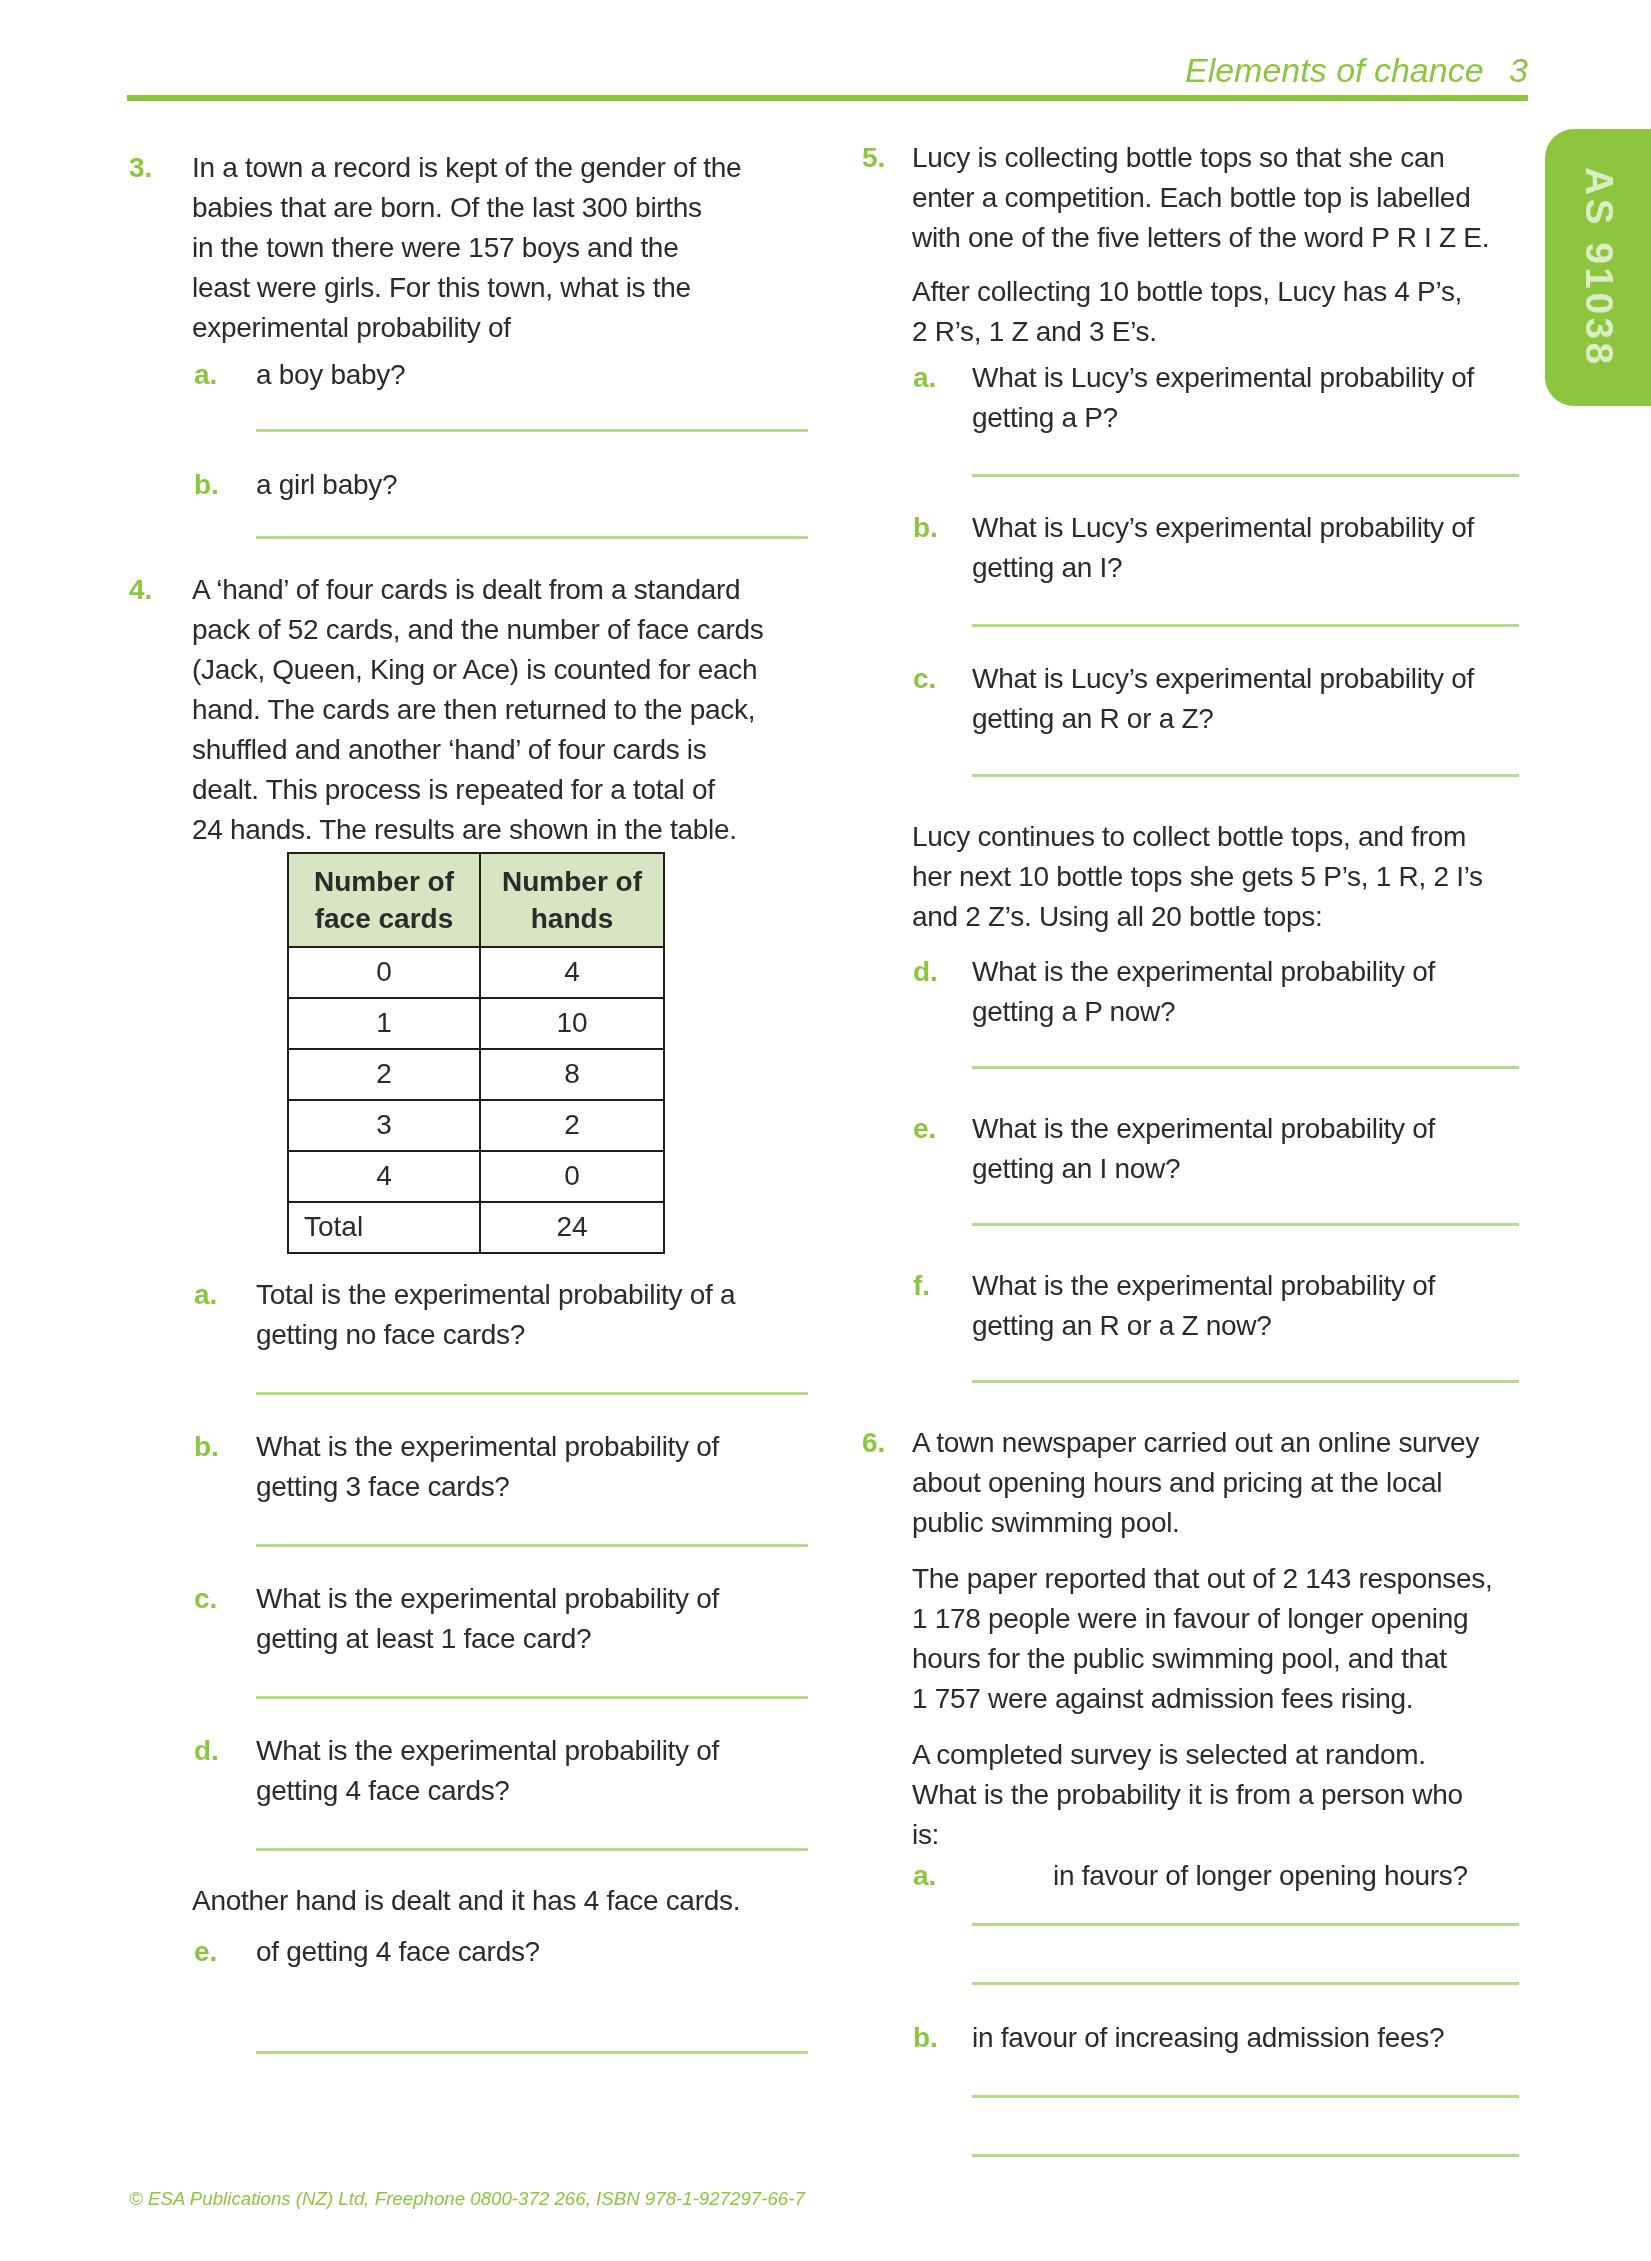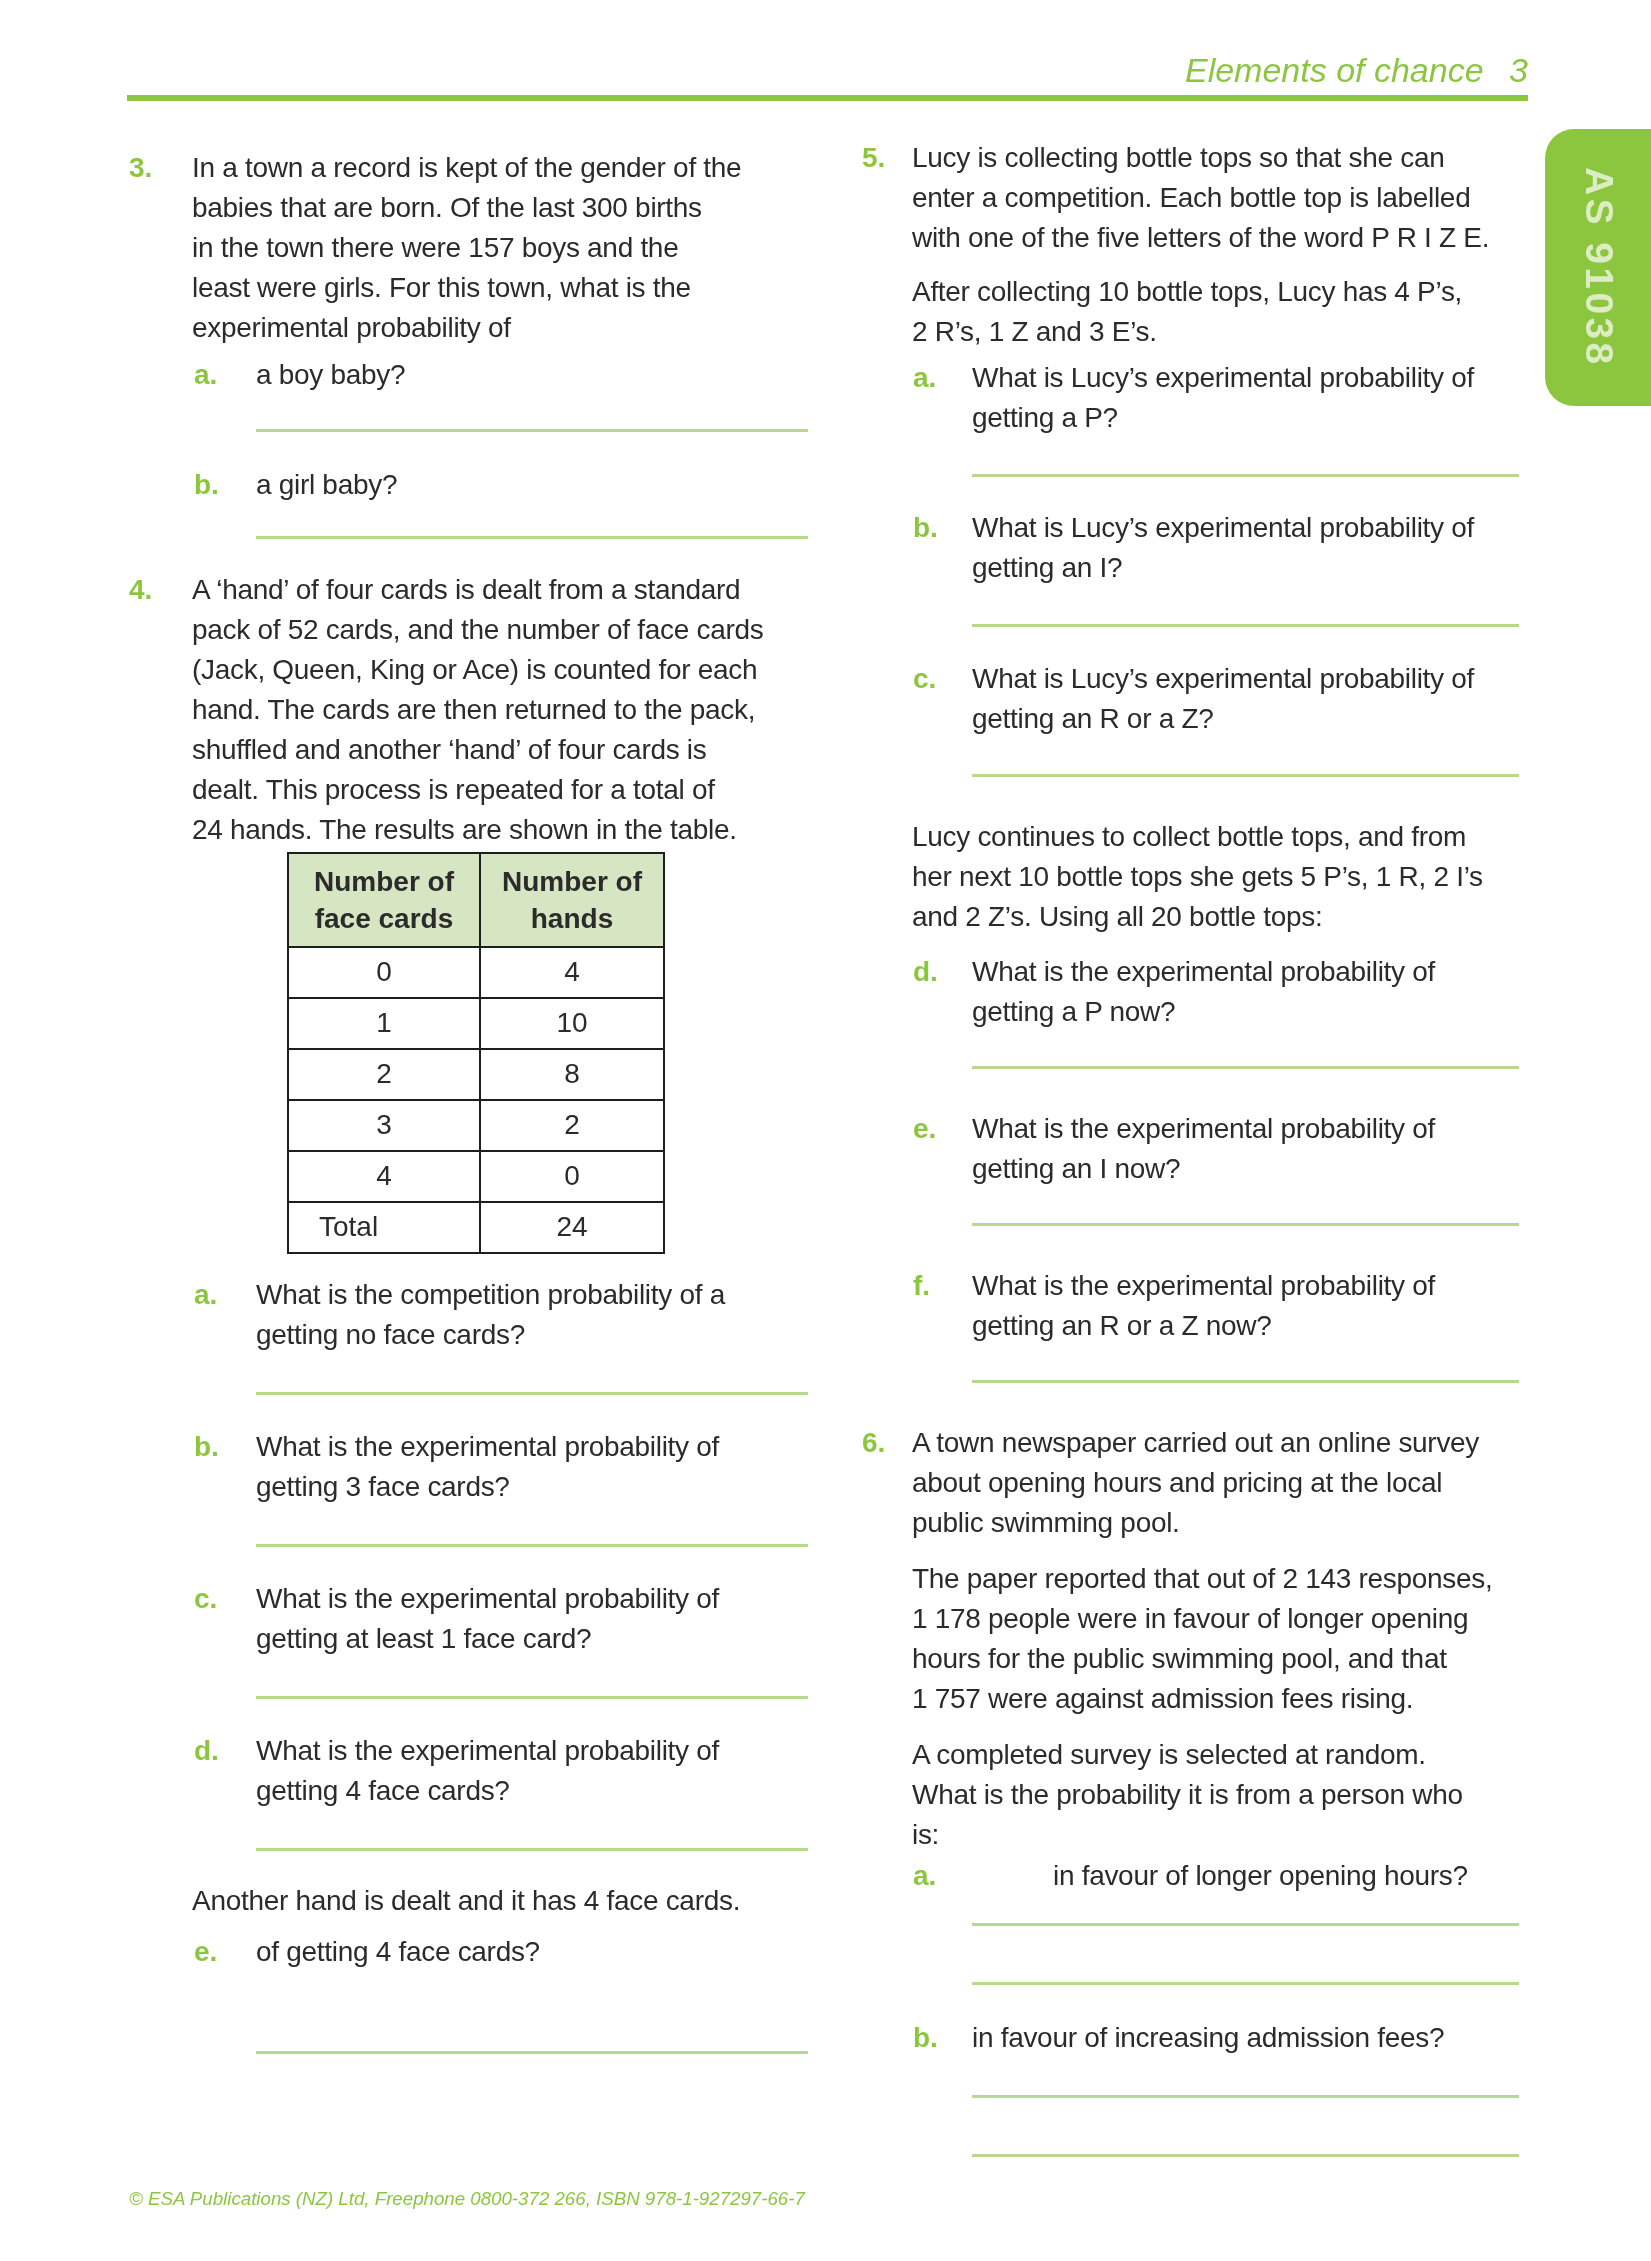--- a/index.html
+++ b/index.html
@@ -28,21 +28,21 @@
   .ans{position:absolute;height:2.5px;background:#B6D98E;}
   .ans.l{left:256px;width:552px;}
   .ans.r{left:972px;width:547px;}
 
   
   .ftable{position:absolute;left:287px;top:852px;border-collapse:collapse;table-layout:fixed;}
   .ftable th,.ftable td{border:2.5px solid #1e1e1e;text-align:center;font-size:28px;color:#2b2b2b;}
   .ftable th{background:#D7E6C2;font-weight:bold;width:190px;height:85px;line-height:37px;padding:3.4px 0;}
   .ftable th.c2{width:182px;}
   .ftable td{height:47px;font-weight:normal;}
-  .ftable td.total{text-align:left;padding-left:30px;}
+  .ftable td.total{text-align:left;padding-left:15px;}
 
   
   .foot{position:absolute;left:129px;top:2188px;font-style:italic;font-size:18.7px;color:#8CC63F;white-space:nowrap;}
 </style>
 </head>
 <body>
 
 <div class="page">
 
   <div class="hdr">
@@ -121,21 +121,21 @@
     </tr>
     <tr>
       <td class="total">Total</td>
       <td>24</td>
     </tr>
   </tbody>
     </table>
 
   <div class="plabel" style="left:194px;top:1275px">a.</div>
   <div class="blk" style="left:256px;top:1275px">
-    <div>What is the competition probability of a</div>
+    <div>Total is the experimental probability of a</div>
     <div>getting no face cards?</div>
   </div>
   <div class="ans l" style="top:1392px"></div>
 
   <div class="plabel" style="left:194px;top:1427px">b.</div>
   <div class="blk" style="left:256px;top:1427px">
     <div>What is the experimental probability of</div>
     <div>getting 3 face cards?</div>
   </div>
   <div class="ans l" style="top:1544px"></div>

